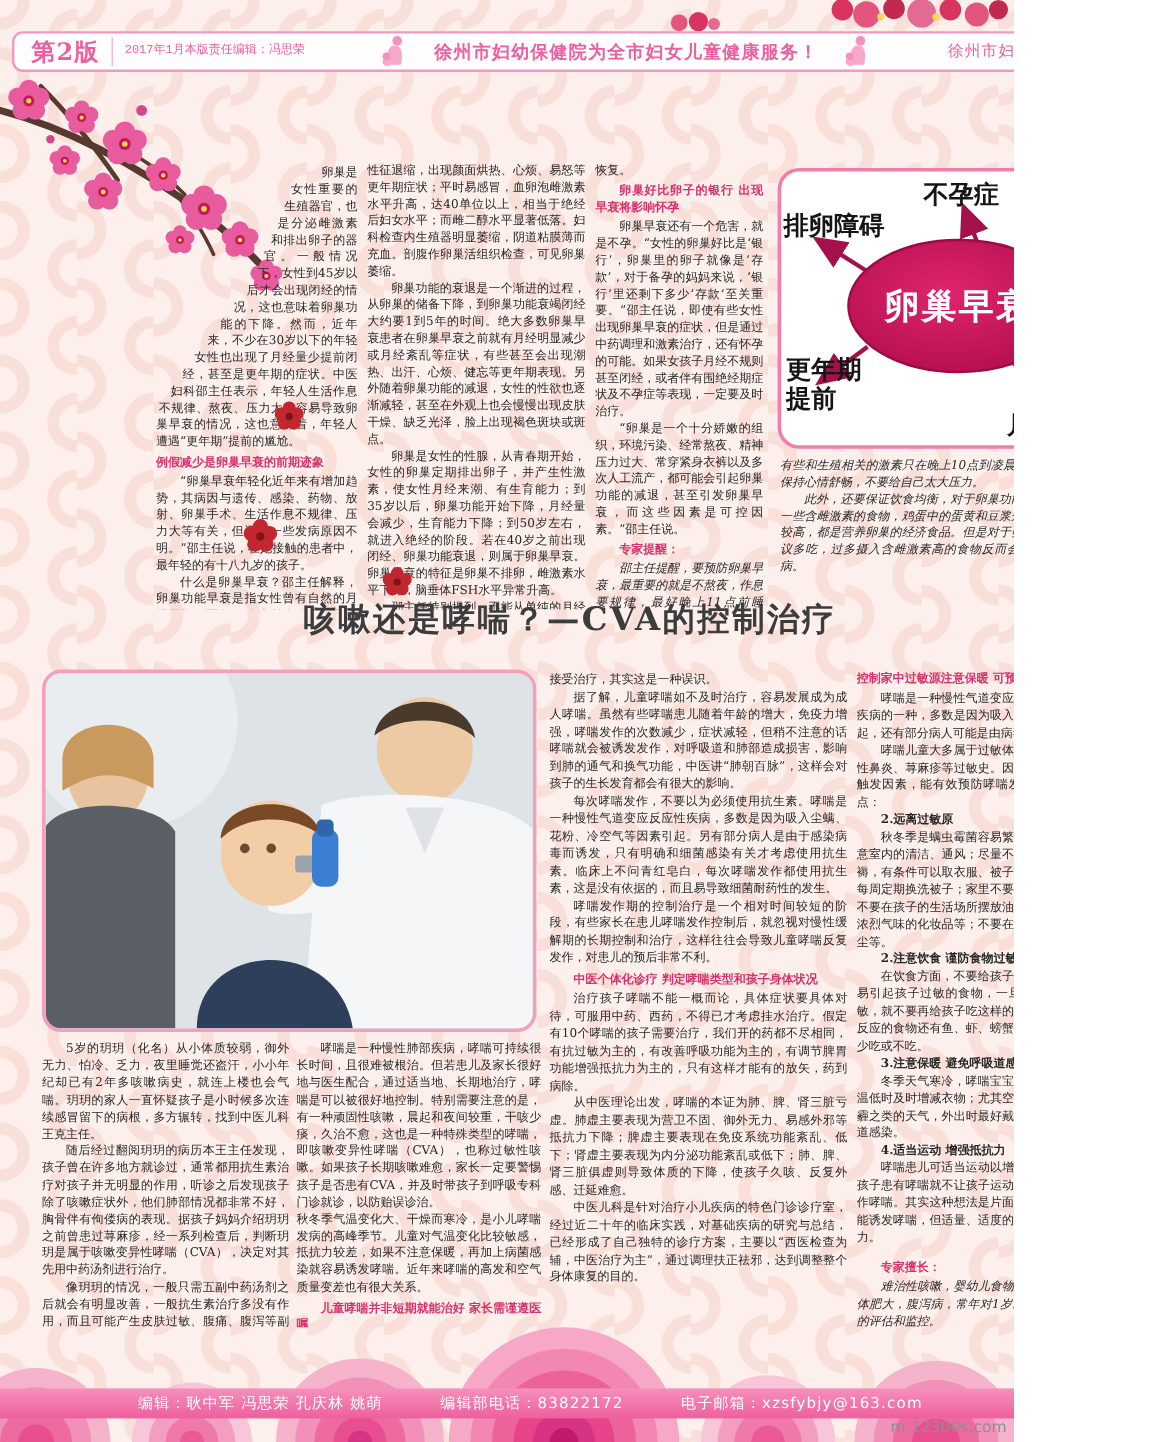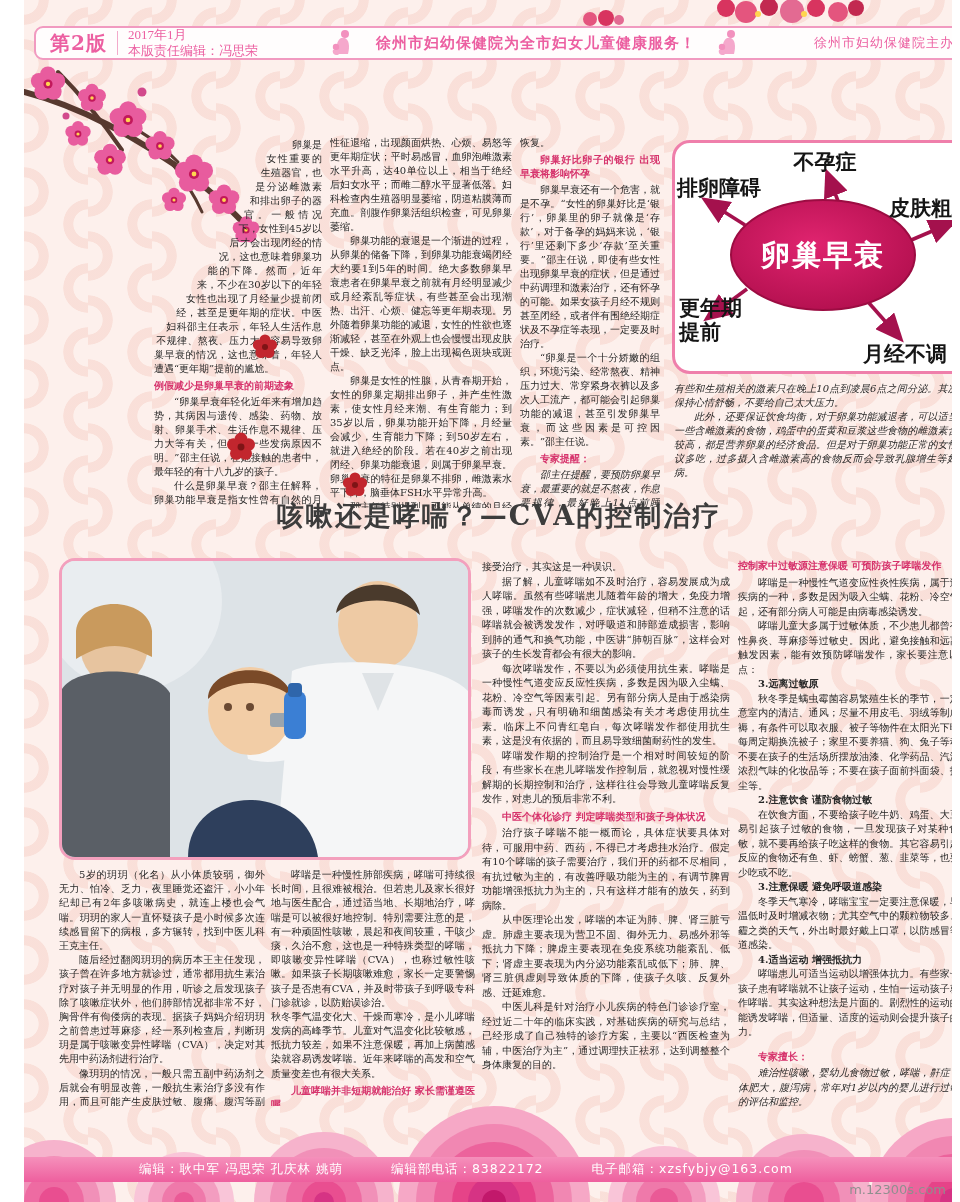--- a/index.html
+++ b/index.html
@@ -1,36 +1,35 @@
 <!DOCTYPE html>
 <html><head>
 <meta charset="utf-8">
 <style>
   html,body{margin:0;padding:0;}
   .page{
-    position:relative;width:928px;height:1202px;overflow:hidden;
+    position:relative;width:845px;height:1202px;overflow:hidden;
     font-family:"DejaVu Serif","Liberation Serif",serif;
     background-color:#fdf0ec;
     background-image:
       radial-gradient(circle at 100% 50%, transparent 20%, rgba(245,203,193,.45) 21%, rgba(245,203,193,.45) 34%, transparent 35%, transparent),
       radial-gradient(circle at 0% 50%, transparent 20%, rgba(245,203,193,.45) 21%, rgba(245,203,193,.45) 34%, transparent 35%, transparent);
     background-size:64px 64px;
     background-position:0 0, 0 -32px;
-    margin-left:24px;
   }
   
   .masthead{
     position:absolute;left:10px;top:26px;width:936px;height:34px;
     background:#fffdfd;border:2px solid #f19ac0;border-radius:9px;
     display:flex;align-items:center;box-sizing:border-box;padding:0 14px;
     color:#ec5fa1;z-index:5;
   }
   .edition{font-size:20px;font-weight:bold;letter-spacing:1px;}
   .m-div{width:1px;height:24px;background:#f3aacb;margin:0 10px;}
-  .m-meta{display:flex;flex-direction:column;font-size:13px;line-height:1.25;font-family:Liberation Serif, serif;}
+  .m-meta{display:flex;flex-direction:row;font-size:10px;line-height:1.25;font-family:Liberation Mono, monospace;}
   .slogan{font-size:15px;font-weight:bold;letter-spacing:1px;margin:0 8px;}
   .publisher{font-size:13px;letter-spacing:1px;}
   .momicon{flex:0 0 auto;margin:0 10px;}
   .m-space{flex:1;}
   
   .a1-title{
     position:absolute;left:390px;top:84px;width:460px;text-align:center;
     font-size:34px;font-weight:bold;color:#3c3c3c;letter-spacing:3px;z-index:3;
   }
   .col{position:absolute;text-align:justify;color:#272727;overflow:hidden;z-index:2;}
@@ -316,21 +315,21 @@
     <p class="sub ind">中医个体化诊疗 判定哮喘类型和孩子身体状况</p>
     <p>治疗孩子哮喘不能一概而论，具体症状要具体对待，可服用中药、西药，不得已才考虑挂水治疗。假定有10个哮喘的孩子需要治疗，我们开的药都不尽相同，有抗过敏为主的，有改善呼吸功能为主的，有调节脾胃功能增强抵抗力为主的，只有这样才能有的放矢，药到病除。</p>
     <p>从中医理论出发，哮喘的本证为肺、脾、肾三脏亏虚。肺虚主要表现为营卫不固、御外无力、易感外邪等抵抗力下降；脾虚主要表现在免疫系统功能紊乱、低下；肾虚主要表现为内分泌功能紊乱或低下；肺、脾、肾三脏俱虚则导致体质的下降，使孩子久咳、反复外感、迁延难愈。</p>
     <p>中医儿科是针对治疗小儿疾病的特色门诊诊疗室，经过近二十年的临床实践，对基础疾病的研究与总结，已经形成了自己独特的诊疗方案，主要以“西医检查为辅，中医治疗为主”，通过调理扶正祛邪，达到调整整个身体康复的目的。</p>
   </div>
 
   <div class="col colD">
     <p class="sub">控制家中过敏源注意保暖 可预防孩子哮喘发作</p>
     <p>哮喘是一种慢性气道变应性炎性疾病，属于过敏性疾病的一种，多数是因为吸入尘螨、花粉、冷空气等引起，还有部分病人可能是由病毒感染诱发。</p>
     <p>哮喘儿童大多属于过敏体质，不少患儿都曾有过敏性鼻炎、荨麻疹等过敏史。因此，避免接触和远离哮喘触发因素，能有效预防哮喘发作，家长要注意以下几点：</p>
-    <p class="itemtitle">3.远离过敏原</p>
+    <p class="itemtitle">2.远离过敏原</p>
     <p>秋冬季是螨虫霉菌容易繁殖生长的季节，一定要注意室内的清洁、通风；尽量不用皮毛、羽绒等制成的被褥，有条件可以取衣服、被子等物件在太阳光下曝晒，每周定期换洗被子；家里不要养猫、狗、兔子等动物；不要在孩子的生活场所摆放油漆、化学药品、汽油、有浓烈气味的化妆品等；不要在孩子面前抖面袋、拍打灰尘等。</p>
     <p class="itemtitle">2.注意饮食 谨防食物过敏</p>
     <p>在饮食方面，不要给孩子吃牛奶、鸡蛋、大豆等容易引起孩子过敏的食物，一旦发现孩子对某种食物过敏，就不要再给孩子吃这样的食物。其它容易引起过敏反应的食物还有鱼、虾、螃蟹、葱、韭菜等，也要尽量少吃或不吃。</p>
     <p class="itemtitle">3.注意保暖 避免呼吸道感染</p>
     <p>冬季天气寒冷，哮喘宝宝一定要注意保暖，早晚气温低时及时增减衣物；尤其空气中的颗粒物较多、像雾霾之类的天气，外出时最好戴上口罩，以防感冒等呼吸道感染。</p>
     <p class="itemtitle">4.适当运动 增强抵抗力</p>
     <p>哮喘患儿可适当运动以增强体抗力。有些家长因为孩子患有哮喘就不让孩子运动，生怕一运动孩子就会发作哮喘。其实这种想法是片面的。剧烈性的运动的确可能诱发哮喘，但适量、适度的运动则会提升孩子的抵抗力。</p>
     <p class="sub ind" style="margin-top:10px !important;">专家擅长：</p>
     <p class="kai">难治性咳嗽，婴幼儿食物过敏，哮喘，鼾症，增殖体肥大，腹泻病，常年对1岁以内的婴儿进行过敏风险的评估和监控。</p>
     <p class="kai">门诊时间：周一至周五全天，周日上午半天</p>

